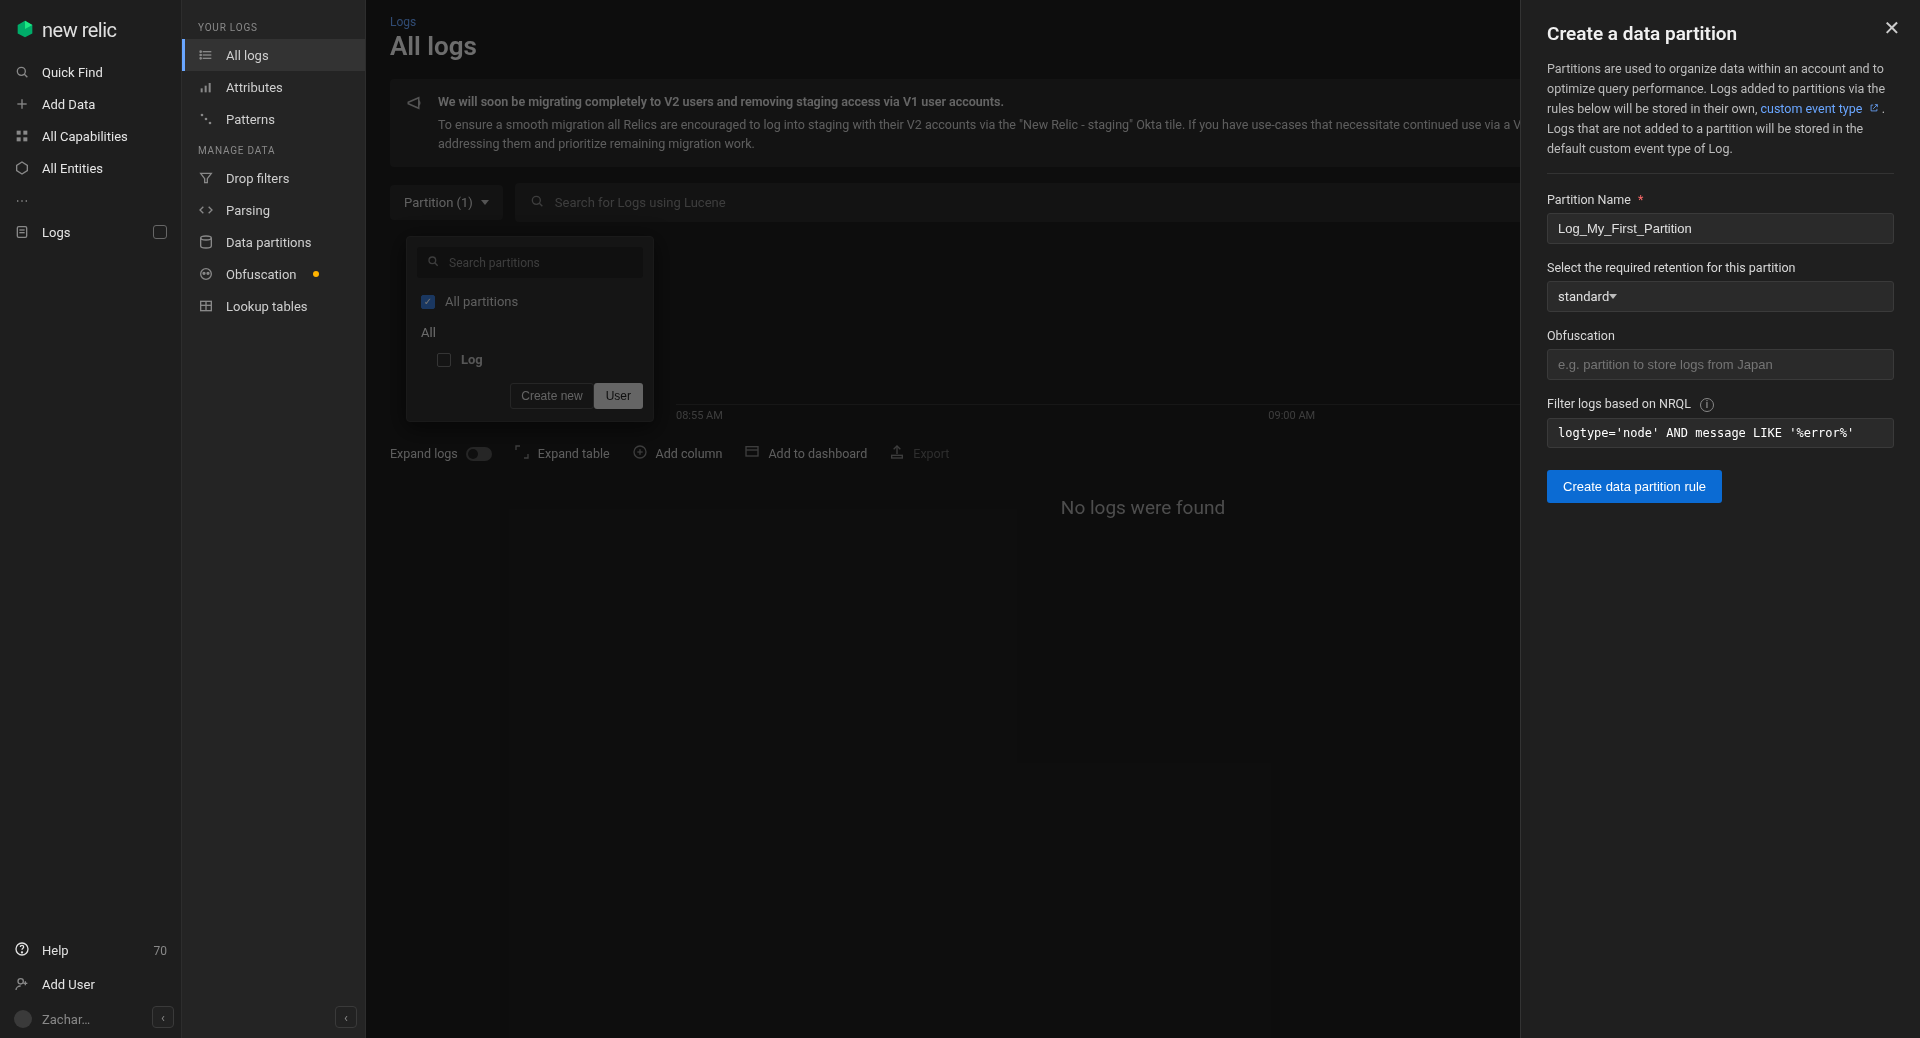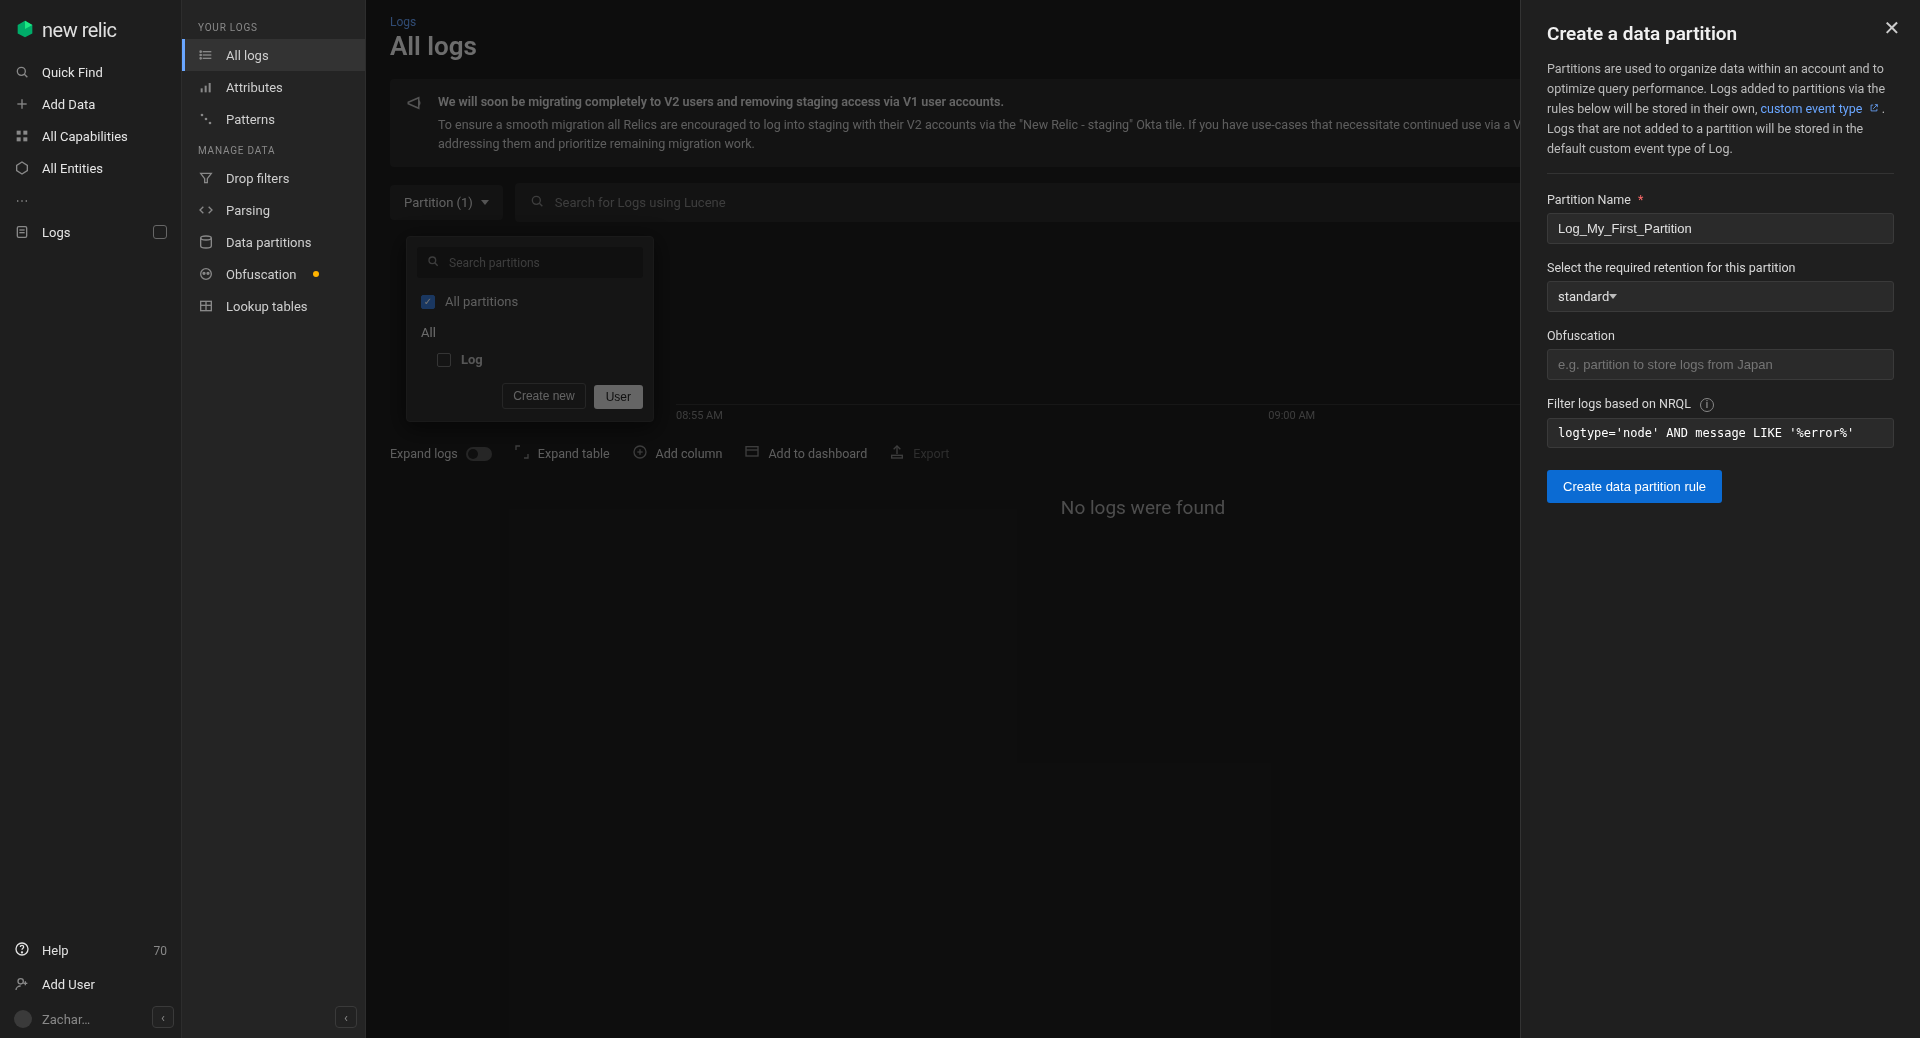--- a/index.html
+++ b/index.html
@@ -152,23 +152,22 @@
     padding:6px 14px; font-size:13px; color:#d0d0d0;
   }
   .part-panel .prow.sub { padding-left:30px; color:#bfbfbf;font-weight:bold; }
   .part-panel .chk {
     width:14px;height:14px;border:1px solid #777;border-radius:2px;
     display:inline-flex;align-items:center;justify-content:center;background:transparent;
   }
   .part-panel .chk.on { background:#3a7bd5; border-color:#3a7bd5; }
   .part-panel .chk.on::after { content:"✓"; color:#fff; font-size:10px; }
   .part-panel .actions {
-    display:flex; gap:8px; justify-content:flex-end;
+    display:flex; justify-content:flex-end;
     padding:10px 10px 2px 10px;
-    align-items:flex-end;
   }
   .btn-ghost {
     background:transparent;border:1px solid #555;border-radius:3px;
     padding:5px 10px;color:#ddd;font-size:12px;cursor:pointer;
   }
   .btn-light {
     background:#e0e0e0;border:none;border-radius:3px;
     padding:5px 12px;color:#222;font-size:12px;font-weight:500;cursor:pointer;
   }
 

